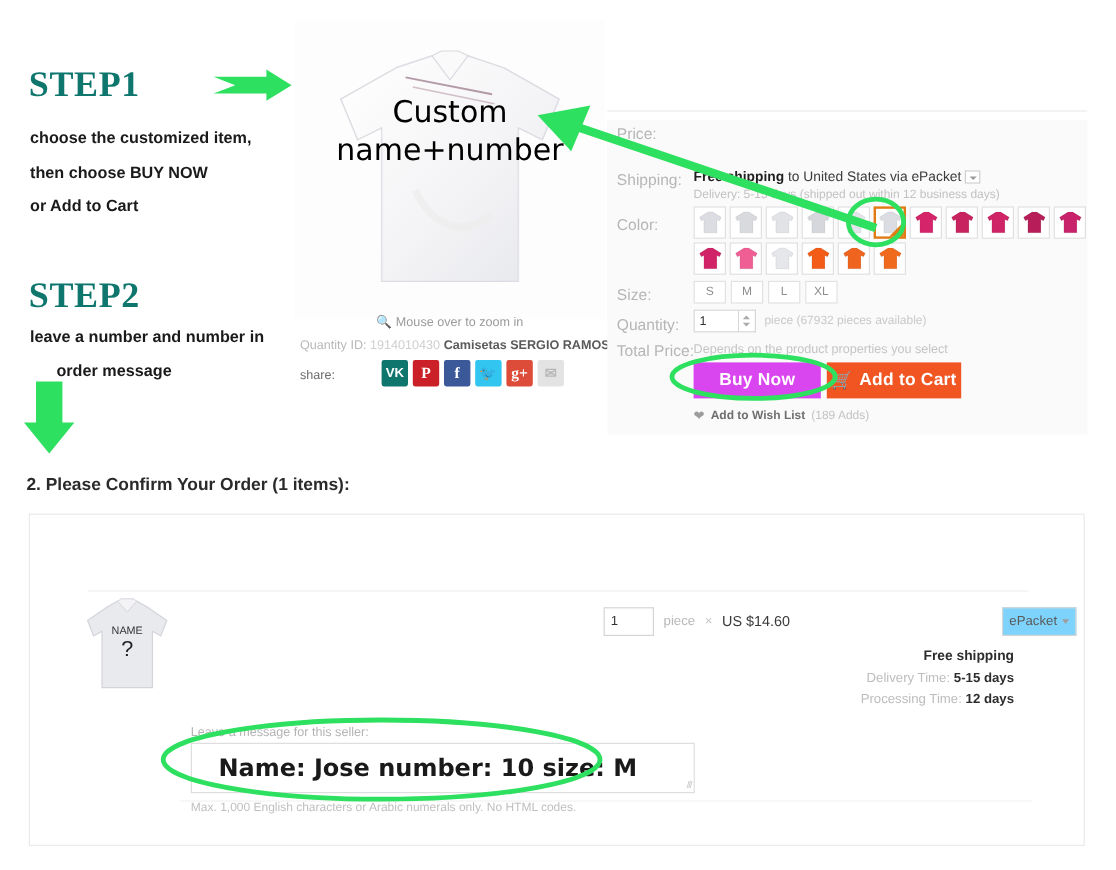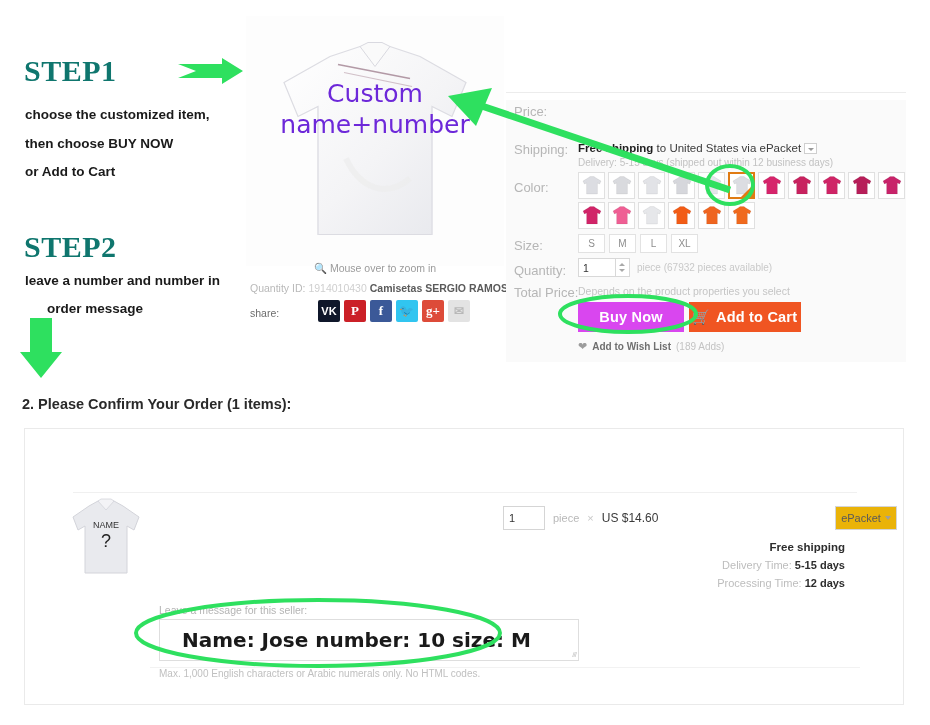--- a/index.html
+++ b/index.html
@@ -46,21 +46,21 @@
     overflow: hidden;
   }
   .jersey-big {
     position: absolute; left: 50%; top: 52%;
     transform: translate(-50%,-50%);
   }
   .custom-overlay {
     position: absolute; left: 0; right: 0; top: 62px;
     text-align: center;
     font-size: 25px;
-    color: #6d28d9;
+    color: #000000;
     line-height: 1.25;
     font-family: "DejaVu Sans", sans-serif;
   }
   .zoom-hint {
     position: absolute; left: 246px; top: 262px; width: 258px;
     text-align: center; font-size: 10.5px; color: #9b9b9b;
   }
   .prod-id-line {
     position: absolute; left: 250px; top: 282px;
     font-size: 10.5px; white-space: nowrap;
@@ -71,21 +71,21 @@
 
   .share-row { position: absolute; left: 250px; top: 303px; }
   .share-label { font-size: 10.5px; color: #6c6c6c; }
   .share-icons { position: absolute; left: 318px; top: 300px; display: flex; gap: 4px; }
   .sh {
     width: 22px; height: 22px; border-radius: 2px;
     display: flex; align-items: center; justify-content: center;
     color: #fff; font-weight: bold; font-size: 13px;
     font-family: "Liberation Serif", serif;
   }
-  .sh-vk { background: #0f172a; font-size: 11px; font-family:"Liberation Sans",sans-serif;}
+  .sh-vk { background: #0f766e; font-size: 11px; font-family:"Liberation Sans",sans-serif;}
   .sh-pi { background: #cb2027; }
   .sh-fb { background: #3b5998; }
   .sh-tw { background: #31c5f0; font-size: 12px; }
   .sh-gp { background: #dd4b39; }
   .sh-mail { background: #e3e3e3; color: #b8b8b8; font-size: 12px; }
   .share-desc {
     position: absolute; left: 297px; top: 328px;
     font-size: 10.5px; color: #5c5c5c; line-height: 14px;
     width: 215px;
   }
@@ -209,21 +209,21 @@
   .qty-field-2 {
     width: 42px; height: 24px; border: 1px solid #d5d5d5; background: #fff;
     font-size: 11px; color: #333; display: flex; align-items: center;
     padding-left: 5px;
   }
   .piece-lbl { font-size: 11px; color: #b8b8b8; }
   .times-lbl { font-size: 11px; color: #c8c8c8; }
   .price-lbl { font-size: 12px; color: #3a3a3a; }
   .epacket-sel {
     position: absolute; left: 810px; top: 77px;
-    width: 62px; height: 24px; border: 1px solid #d5d5d5; background: #eab308;
+    width: 62px; height: 24px; border: 1px solid #d5d5d5; background: #7dd3fc;
     font-size: 11px; color: #5a5a5a; display: flex; align-items: center;
     justify-content: center; gap: 4px;
   }
   .epacket-sel .car {
     border-left: 3.5px solid transparent; border-right: 3.5px solid transparent;
     border-top: 4px solid #9e9e9e;
   }
   .ship-info {
     position: absolute; right: 58px; top: 112px; text-align: right;
   }

